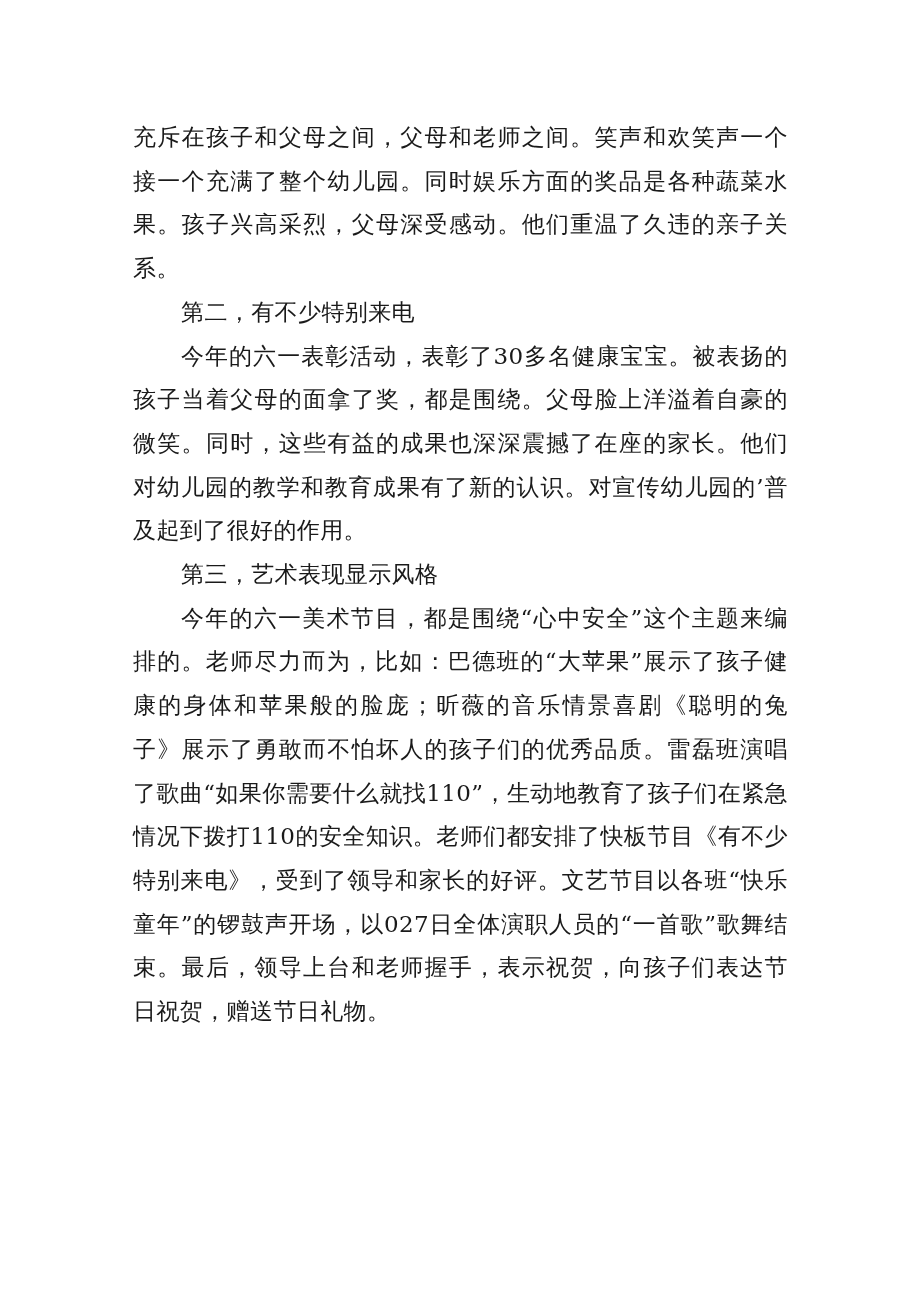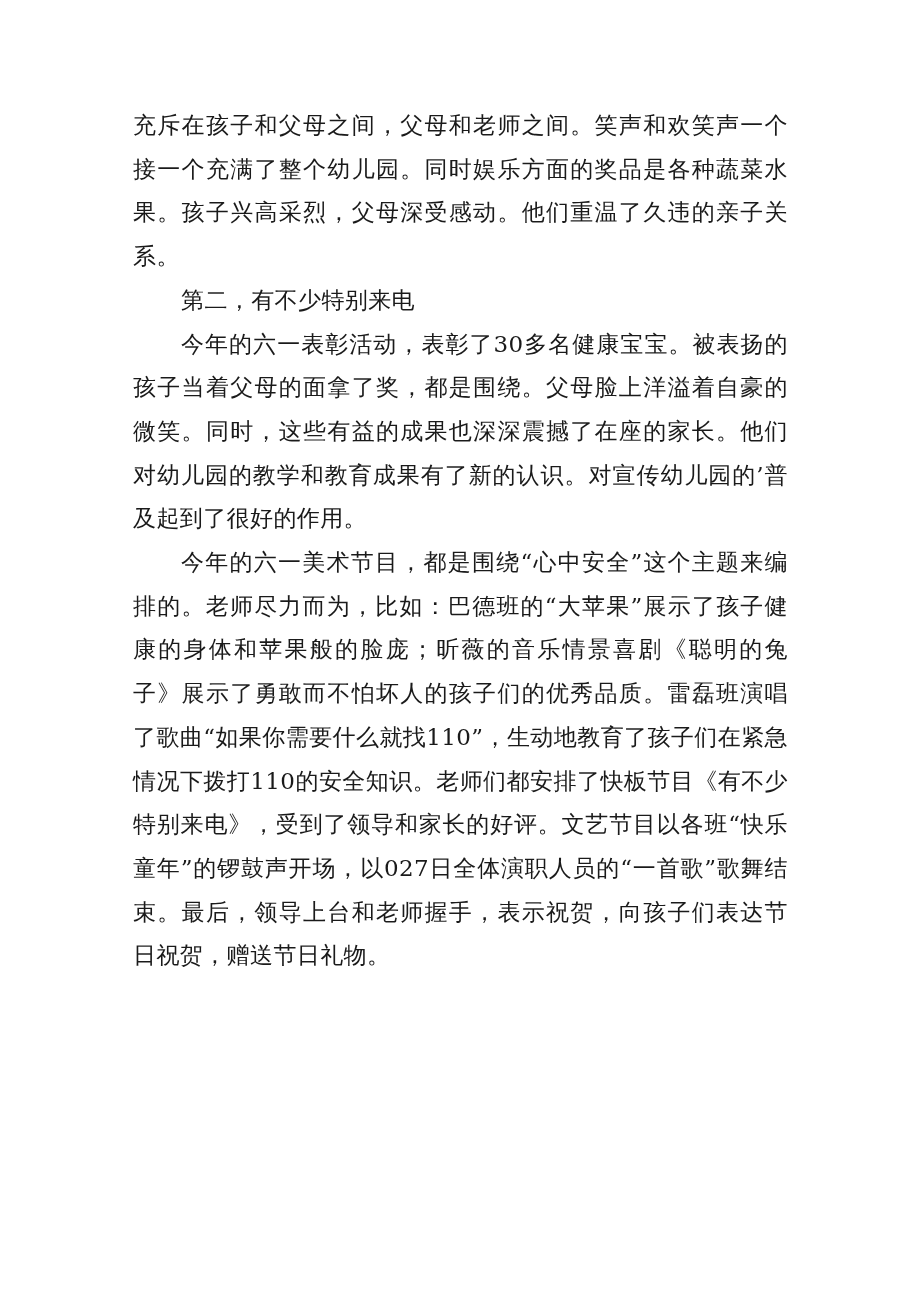--- a/index.html
+++ b/index.html
@@ -11,21 +11,21 @@
       width: 920px;
       height: 1301px;
       position: relative;
       overflow: hidden;
       font-family: "DejaVu Serif", "Liberation Serif", serif;
       color: #1a1a1a;
     }
     .page {
       position: absolute;
       left: 133px;
-      top: 104px;
+      top: 116px;
       width: 655px;
     }
     .para {
       margin: 0;
       font-size: 23px;
       line-height: 43.7px;
       text-align: justify;
       text-justify: inter-character;
       letter-spacing: 0.4px;
       word-break: break-all;
@@ -34,14 +34,15 @@
       text-indent: 48px;
     }
   </style>
 </head>
 <body>
 
 <div class="page">
   <p class="para">充斥在孩子和父母之间，父母和老师之间。笑声和欢笑声一个接一个充满了整个幼儿园。同时娱乐方面的奖品是各种蔬菜水果。孩子兴高采烈，父母深受感动。他们重温了久违的亲子关系。</p>
   <p class="para indent">第二，有不少特别来电</p>
   <p class="para indent">今年的六一表彰活动，表彰了30多名健康宝宝。被表扬的孩子当着父母的面拿了奖，都是围绕。父母脸上洋溢着自豪的微笑。同时，这些有益的成果也深深震撼了在座的家长。他们对幼儿园的教学和教育成果有了新的认识。对宣传幼儿园的’普及起到了很好的作用。</p>
+  <p class="para indent">第三，艺术表现显示风格</p>
   <p class="para indent">今年的六一美术节目，都是围绕“心中安全”这个主题来编排的。老师尽力而为，比如：巴德班的“大苹果”展示了孩子健康的身体和苹果般的脸庞；昕薇的音乐情景喜剧《聪明的兔子》展示了勇敢而不怕坏人的孩子们的优秀品质。雷磊班演唱了歌曲“如果你需要什么就找110”，生动地教育了孩子们在紧急情况下拨打110的安全知识。老师们都安排了快板节目《有不少特别来电》，受到了领导和家长的好评。文艺节目以各班“快乐童年”的锣鼓声开场，以027日全体演职人员的“一首歌”歌舞结束。最后，领导上台和老师握手，表示祝贺，向孩子们表达节日祝贺，赠送节日礼物。</p>
 </div>
 
 </body></html>

